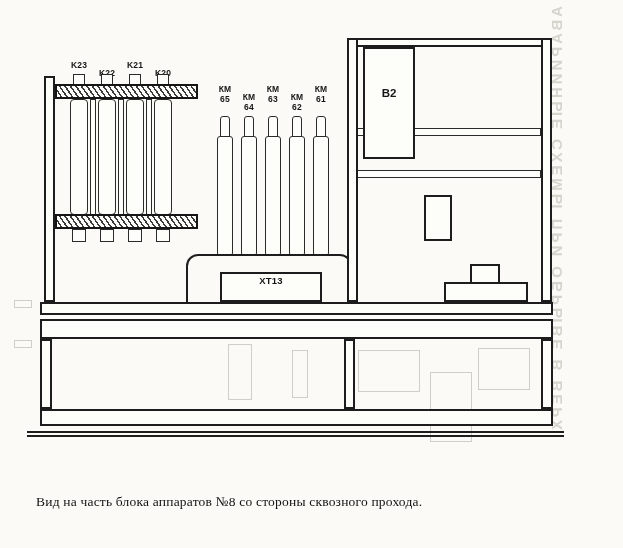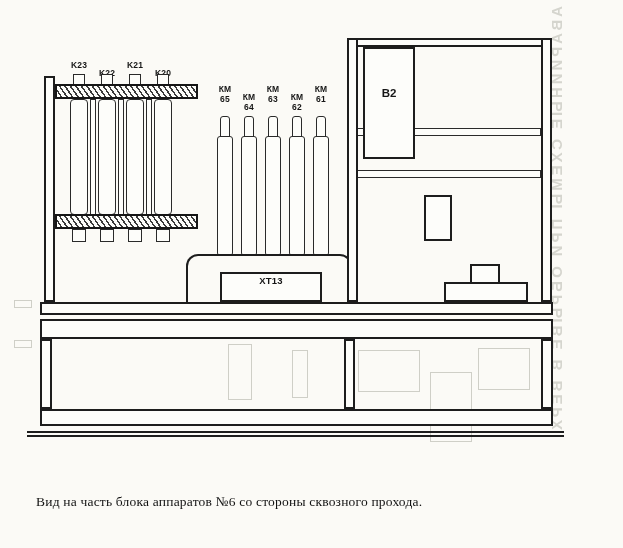--- a/index.html
+++ b/index.html
@@ -129,15 +129,15 @@
   <div class="abs faint" style="left:14px;top:300px;width:18px;height:8px;"></div>
   <div class="abs faint" style="left:14px;top:340px;width:18px;height:8px;"></div>
 
   <div class="abs box" style="left:40px;top:339px;width:12px;height:70px;"></div>
   <div class="abs box" style="left:344px;top:339px;width:11px;height:70px;"></div>
   <div class="abs box" style="left:541px;top:339px;width:12px;height:70px;"></div>
 
   <div class="abs box" style="left:40px;top:409px;width:513px;height:17px;"></div>
   <div class="abs" style="left:27px;top:431px;width:537px;height:6px;border-top:2px solid #1d1d1d;border-bottom:2px solid #1d1d1d;"></div>
 
-  <div class="abs caption" style="left:36px;top:494px;width:545px;">Вид на часть блока аппаратов №6 со стороны сквозного прохода.</div>
+  <div class="abs caption" style="left:36px;top:494px;width:545px;">Вид на часть блока аппаратов №8 со стороны сквозного прохода.</div>
 
 </div>
 
 </body></html>

